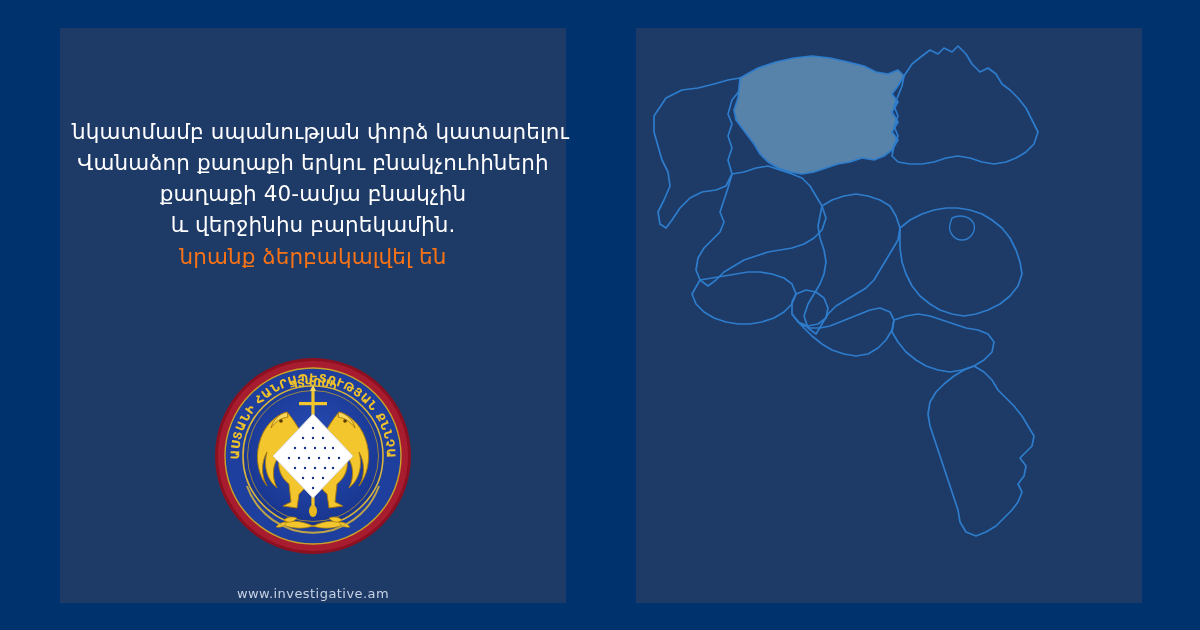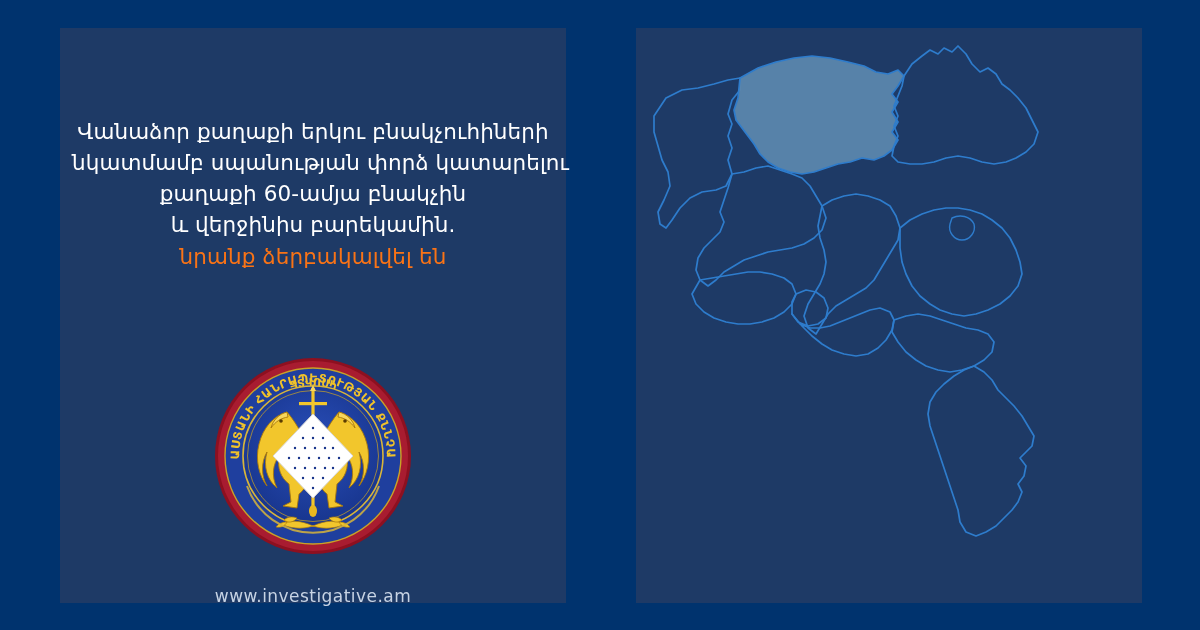--- a/index.html
+++ b/index.html
@@ -52,21 +52,21 @@
     width: 200px; height: 200px;
   }
   .emblem-wrap svg { display: block; width: 200px; height: 200px; }
 
   .site-url {
     position: absolute;
     left: 0; right: 0;
     top: 558px;
     text-align: center;
     color: #c7d3e4;
-    font-size: 17px;
+    font-size: 13px;
     letter-spacing: 0.45px;
   }
 
   
   .panel-right {
     position: absolute;
     left: 636px; top: 28px;
     width: 506px; height: 575px;
     background: #1e3a66;
     overflow: hidden;
@@ -74,23 +74,23 @@
   .panel-right svg { display: block; width: 100%; height: 100%; }
 </style>
 </head>
 <body>
 
 <div class="stage">
 
   <div class="panel-left">
 
     <div class="headline">
+      <span class="ln">նկատմամբ սպանության փորձ կատարելու</span>
       <span class="ln">Վանաձոր քաղաքի երկու բնակչուհիների</span>
-      <span class="ln">նկատմամբ սպանության փորձ կատարելու</span>
-      <span class="ln">քաղաքի 60-ամյա բնակչին</span>
+      <span class="ln">քաղաքի 40-ամյա բնակչին</span>
       <span class="ln">և վերջինիս բարեկամին.</span>
       <span class="ln accent">նրանք ձերբակալվել են</span>
     </div>
 
     <div class="emblem-wrap">
       <svg viewBox="0 0 200 200" xmlns="http://www.w3.org/2000/svg">
         <defs>
           <path id="ringTop" d="M 26,100 A 74,74 0 0 1 174,100"></path>
           <path id="ringBot" d="M 178,100 A 78,78 0 0 0 22,100"></path>
           <radialGradient id="fieldGrad" cx="50%" cy="42%" r="62%">

